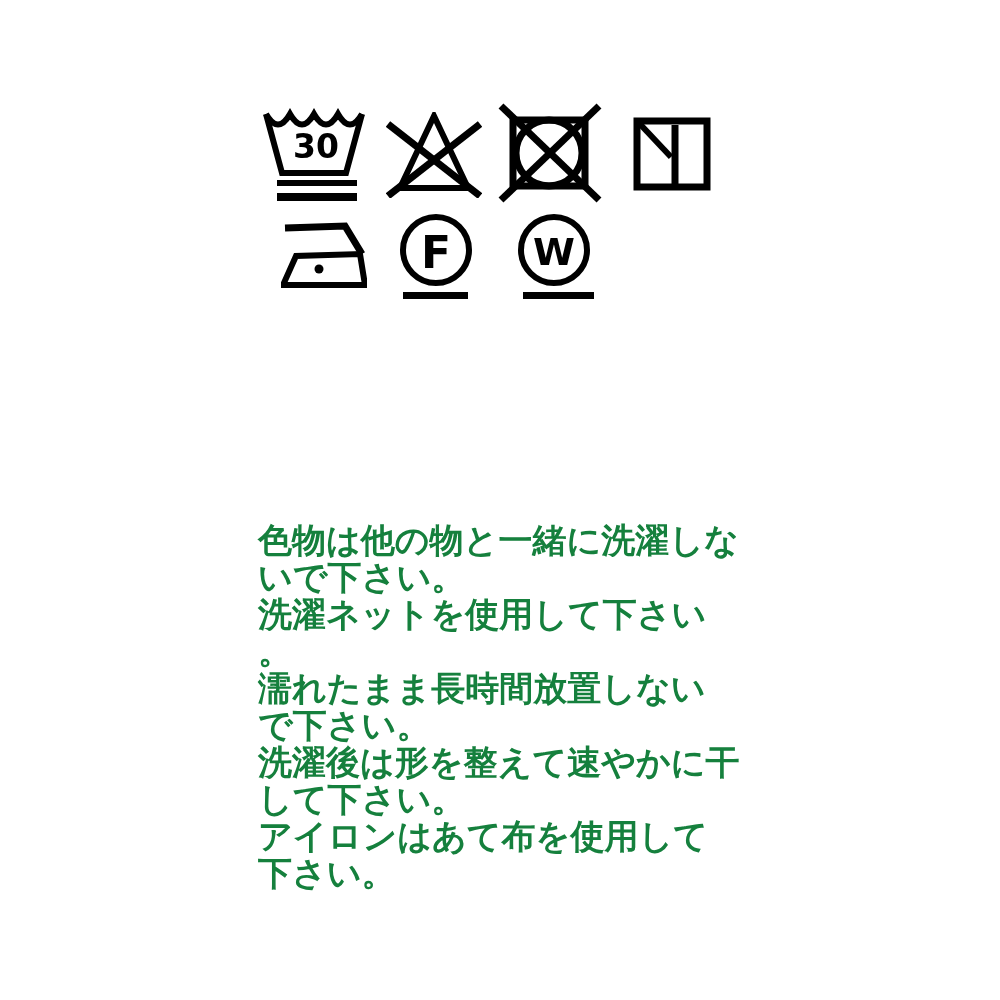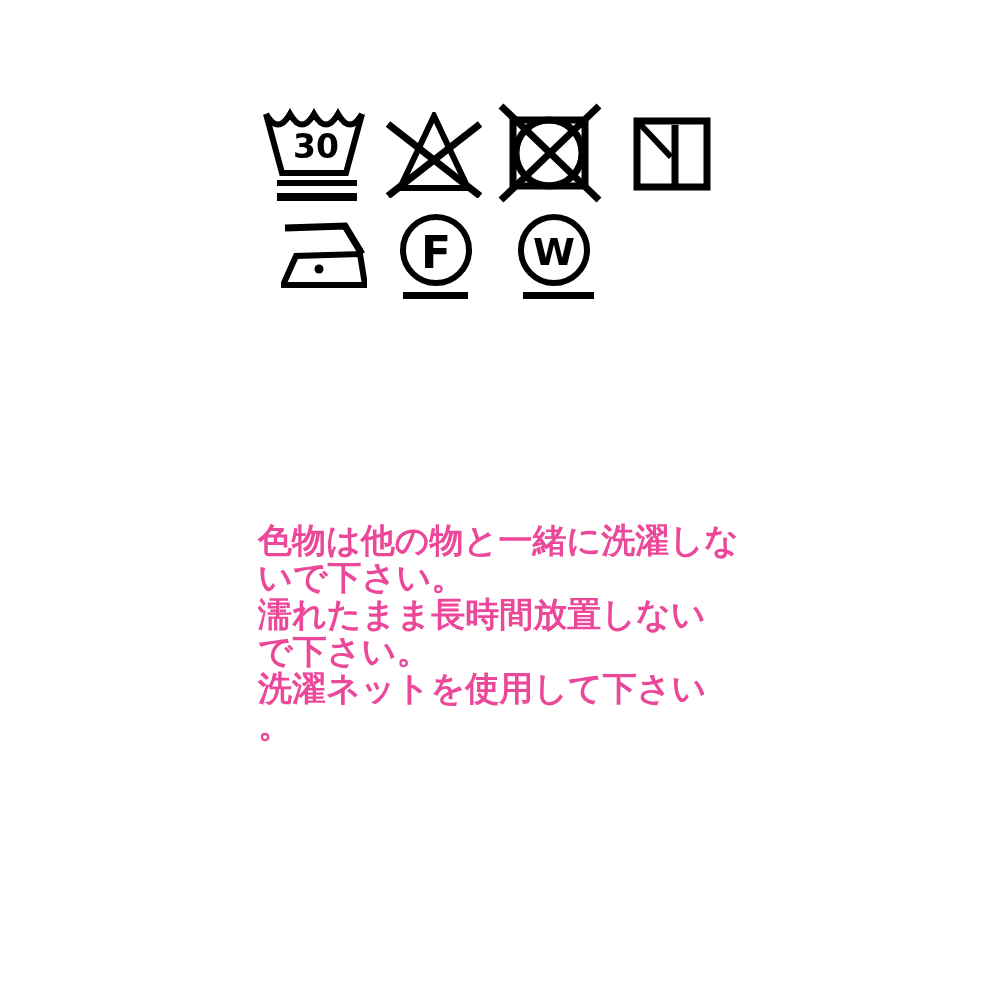--- a/index.html
+++ b/index.html
@@ -15,21 +15,21 @@
   .o7{fill:none;stroke:#000;stroke-width:7;stroke-miterlimit:6;}
   .ln7{stroke:#000;stroke-width:7;}
   .ln6{stroke:#000;stroke-width:6;}
   .fill{fill:#000;stroke:none;}
   .glyph{
     fill:#000;font-weight:700;text-anchor:middle;
     font-family:"DejaVu Sans","Liberation Sans",sans-serif;
   }
   .instructions{
     position:absolute;left:258px;top:522px;width:482px;
-    font-size:34px;line-height:37px;font-weight:700;color:#ec4899;
+    font-size:34px;line-height:37px;font-weight:700;color:#15803d;
     word-break:break-all;overflow-wrap:anywhere;line-break:anywhere;
     letter-spacing:0;
   }
   .sentence{margin:0;padding:0;}
 </style>
 </head>
 <body>
 
 <div class="page">
 
@@ -73,17 +73,19 @@
   </svg>
 
   <svg class="sym" style="left:518px;top:212px;width:78px;height:88px" viewBox="0 0 78 88">
     <circle class="o6" cx="36" cy="38" r="33"></circle>
     <text class="glyph" x="36" y="40" font-size="38" dominant-baseline="central">W</text>
     <rect class="fill" x="5" y="80" width="71" height="7"></rect>
   </svg>
 
   <div class="instructions">
     <p class="sentence">色物は他の物と一緒に洗濯しないで下さい。</p>
+    <p class="sentence">洗濯ネットを使用して下さい。</p>
     <p class="sentence">濡れたまま長時間放置しないで下さい。</p>
-    <p class="sentence">洗濯ネットを使用して下さい。</p>
+    <p class="sentence">洗濯後は形を整えて速やかに干して下さい。</p>
+    <p class="sentence">アイロンはあて布を使用して下さい。</p>
   </div>
 
 </div>
 
 </body></html>

